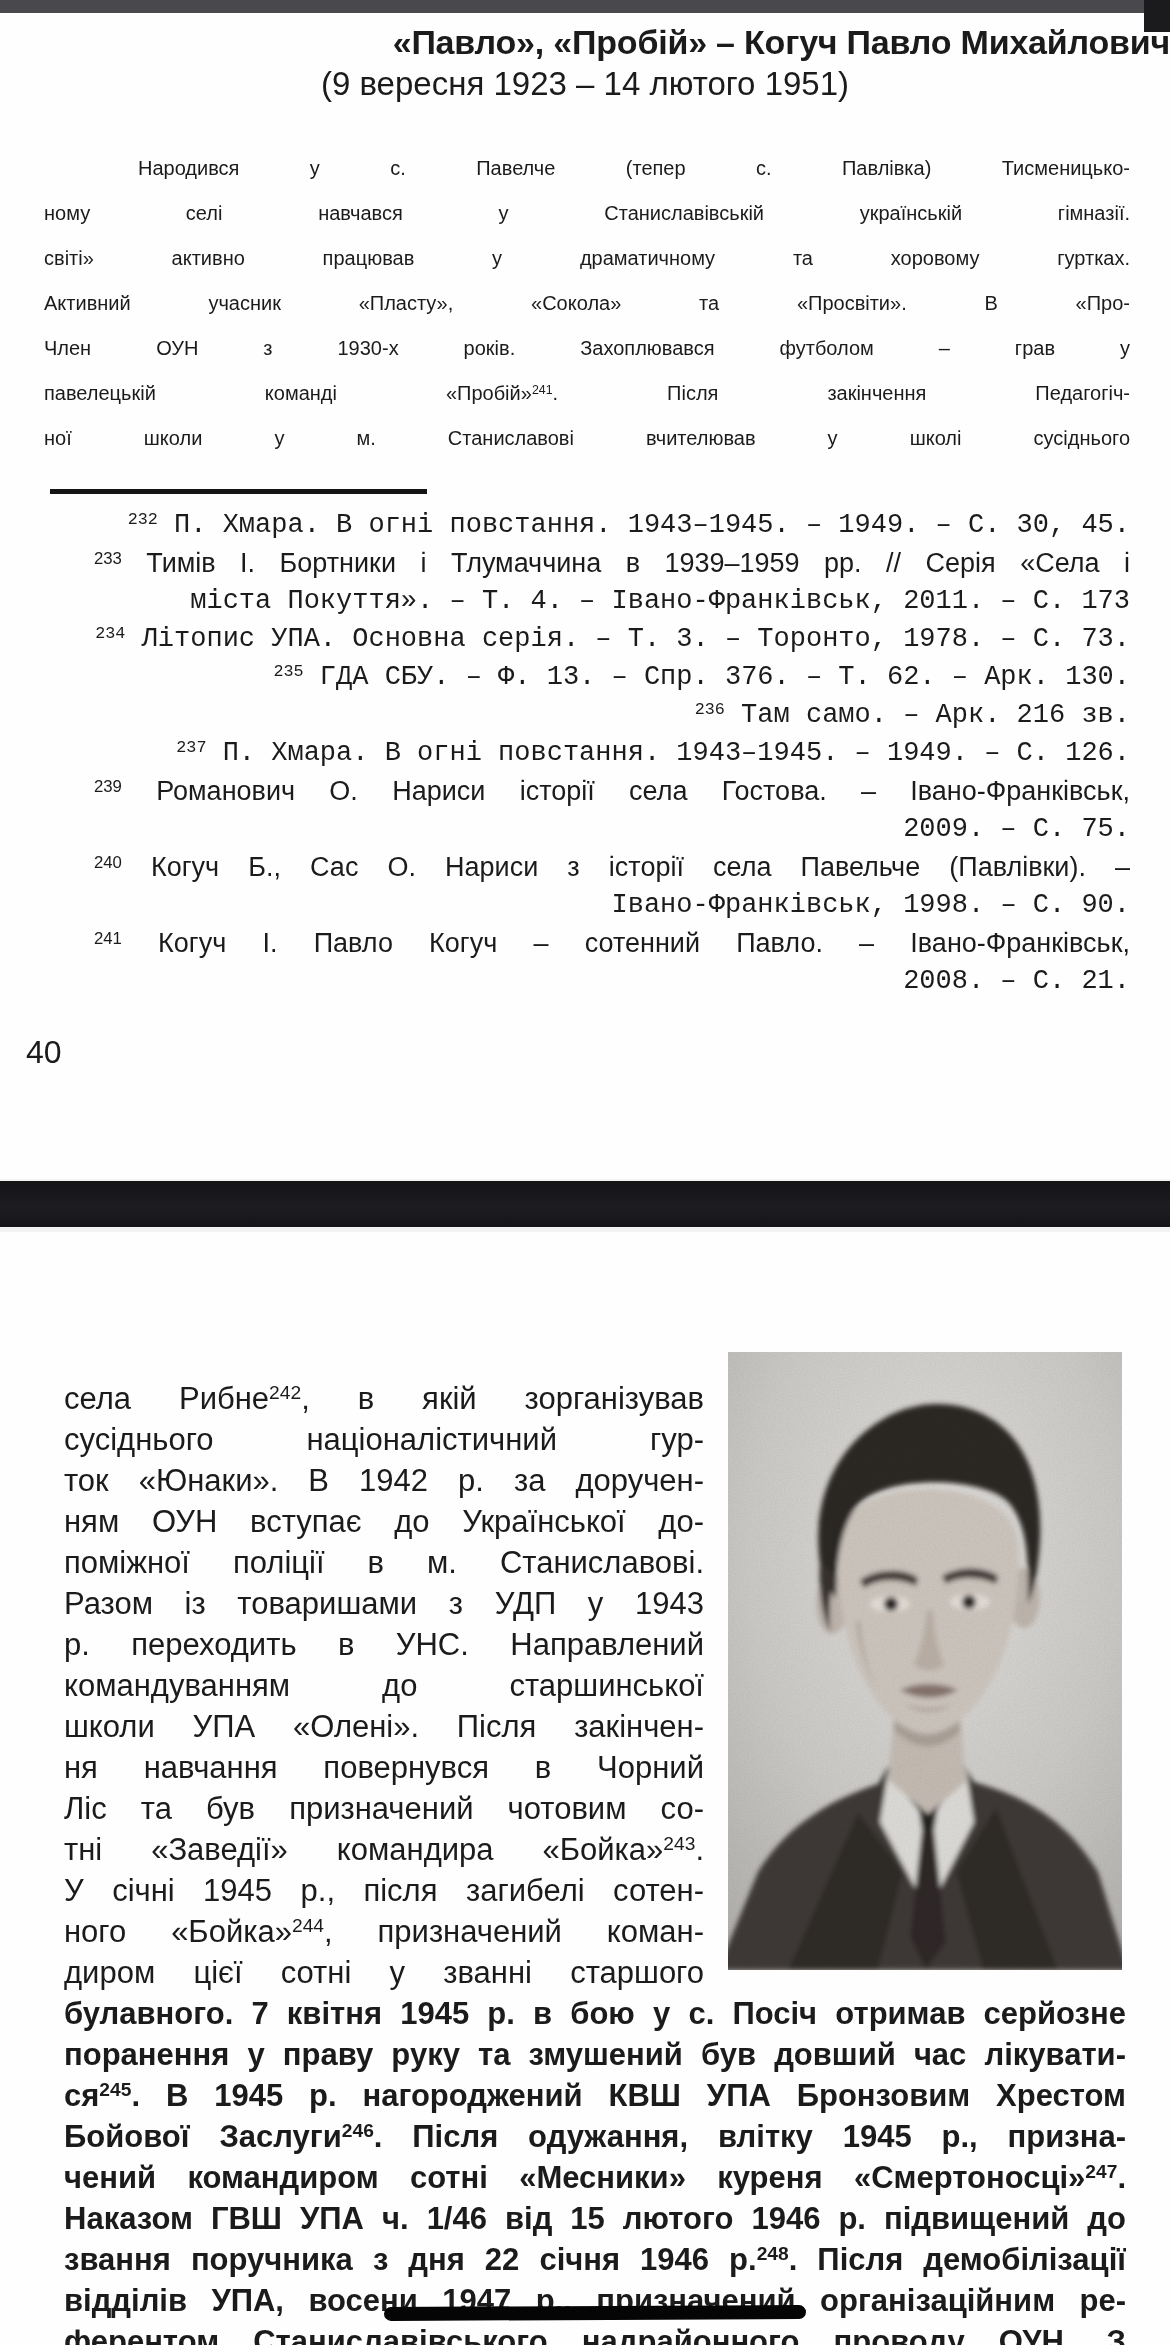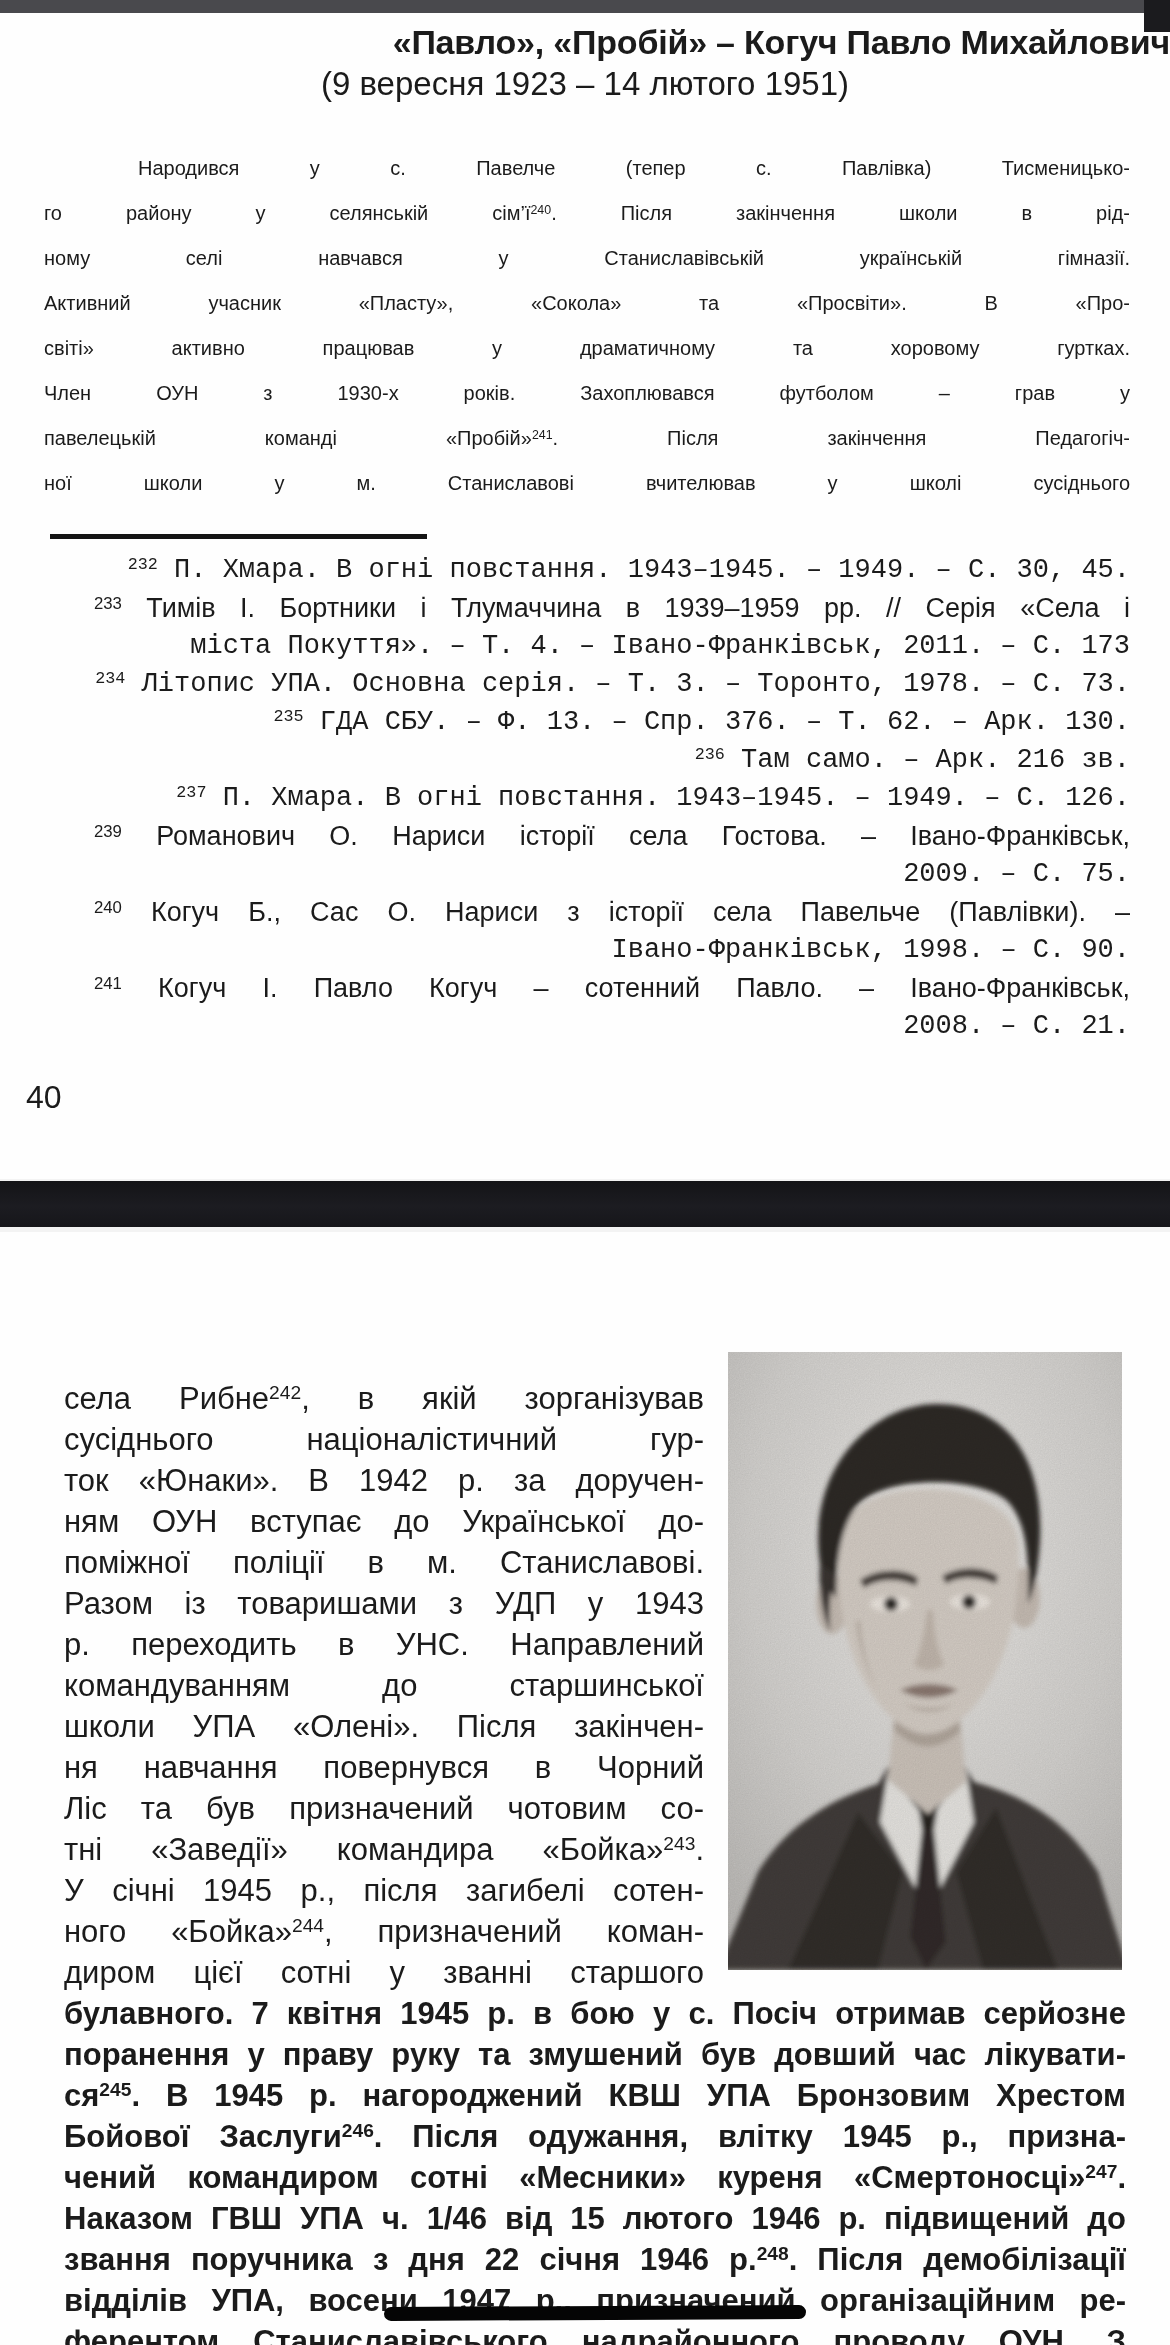--- a/index.html
+++ b/index.html
@@ -48,24 +48,23 @@
 
 <div class="top-strip"></div>
 <div class="top-corner"></div>
 
 <div class="page1">
   <div class="p1-title">«Павло», «Пробій» – Когуч Павло Михайлович</div>
   <div class="p1-dates">(9 вересня 1923 – 14 лютого 1951)</div>
 
   <div class="textblock para1">
       <div class="tline j">Народився у с. Павелче (тепер с. Павлівка) Тисменицько-</div>
-      <div class="tline j">го району у селянській сім’ї<sup>240</sup>. Після закінчення школи в рід-</div>
       <div class="tline j">ному селі навчався у Станиславівській українській гімназії.</div>
+      <div class="tline j">світі» активно працював у драматичному та хоровому гуртках.</div>
       <div class="tline j">Активний учасник «Пласту», «Сокола» та «Просвіти». В «Про-</div>
-      <div class="tline j">світі» активно працював у драматичному та хоровому гуртках.</div>
       <div class="tline j">Член ОУН з 1930-х років. Захоплювався футболом – грав у</div>
       <div class="tline j">павелецькій команді «Пробій»<sup>241</sup>. Після закінчення Педагогіч-</div>
       <div class="tline j">ної школи у м. Станиславові вчителював у школі сусіднього</div>
     </div>
 
   <div class="fn-rule"></div>
 
   <div class="textblock fnotes">
     <div class="fnote">
         <div class="tline last"><sup>232</sup> П. Хмара. В огні повстання. 1943–1945. – 1949. – С. 30, 45.</div>

